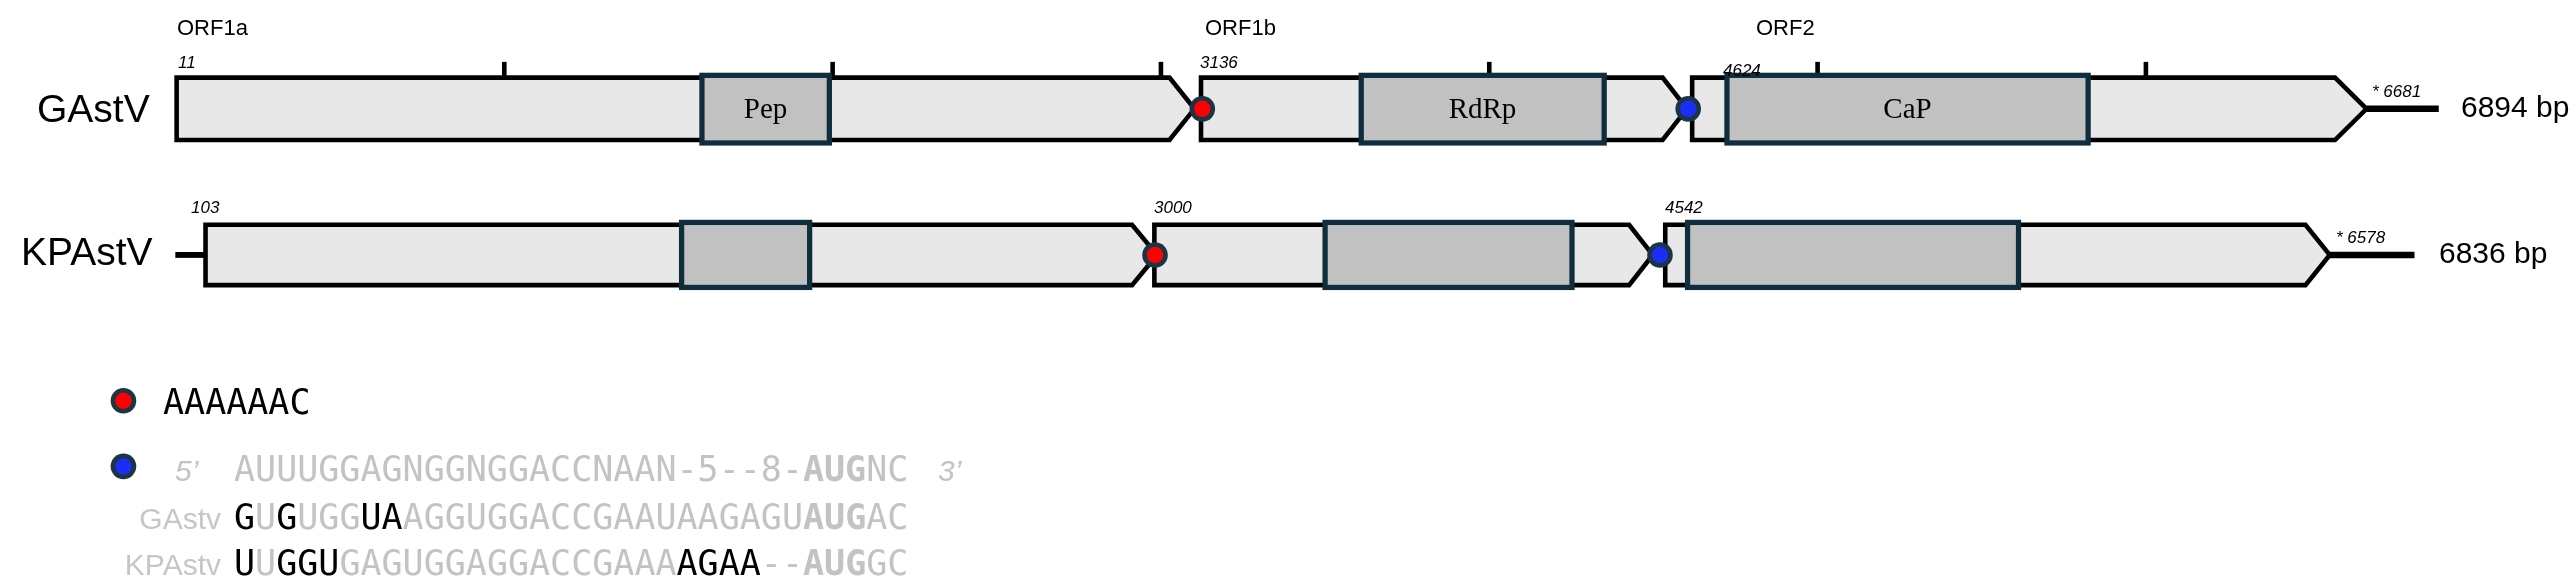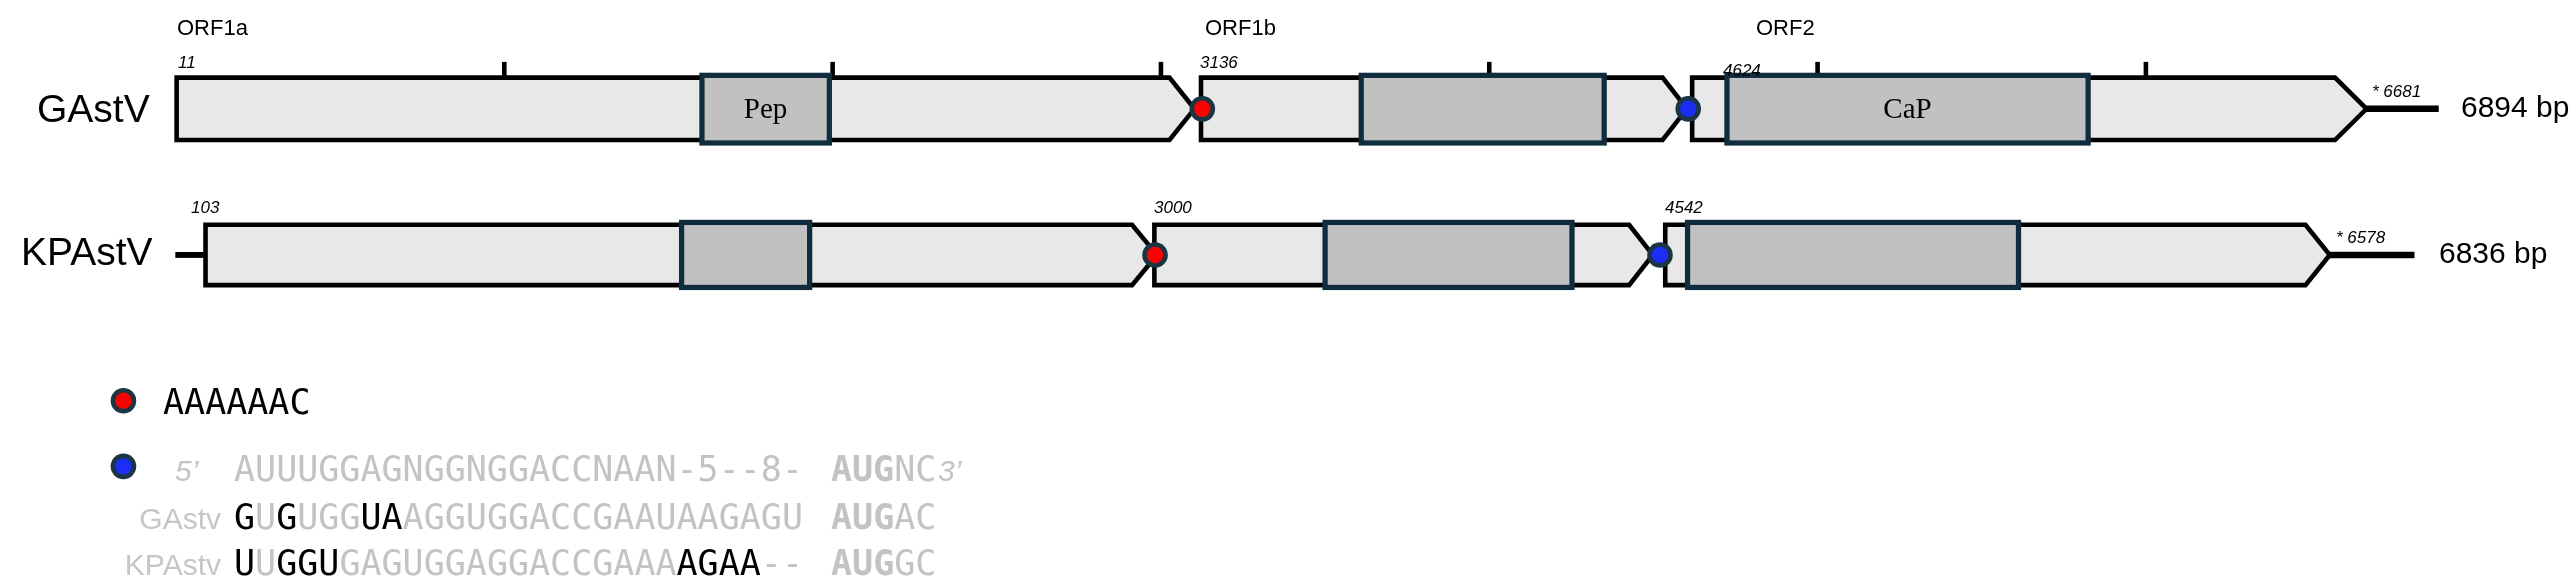--- a/index.html
+++ b/index.html
@@ -13,21 +13,21 @@
   #shapes{position:absolute;left:0;top:0;}
   .abs{position:absolute;line-height:1;white-space:pre;}
   .rowname{font-size:39px;color:var(--ink);}
   .orflbl{font-size:22px;color:var(--ink);}
   .posnum{font-size:17px;font-style:italic;color:var(--ink);}
   .bplbl{font-size:30px;color:var(--ink);}
   .domlbl{display:flex;align-items:center;justify-content:center;font-size:29px;color:var(--ink);font-family:Liberation Serif, serif;}
   .seq{font-family:"DejaVu Sans Mono",monospace;font-size:35px;line-height:1;white-space:pre;letter-spacing:0;}
   .seg-g{color:var(--seqgray);}
   .seg-b{color:#000000;}
-  .seg-gb{color:var(--seqgray);font-weight:bold;margin-left:28px;}
+  .seg-gb{color:var(--seqgray);font-weight:bold;}
   .primelbl{font-size:30px;font-style:italic;color:var(--seqgray);}
   .leglbl{font-size:30px;color:var(--lblgray);text-align:right;}
   .blacktext{color:#000;}
 </style>
 </head>
 <body>
 
 <div id="fig">
 
   <svg id="shapes" width="2576" height="588" viewBox="0 0 3923 895">
@@ -77,20 +77,21 @@
   <div class="abs rowname" style="left:37px;top:89px;">GAstV</div>
   <div class="abs orflbl" style="left:177px;top:17px;">ORF1a</div>
   <div class="abs orflbl" style="left:1205px;top:17px;">ORF1b</div>
   <div class="abs orflbl" style="left:1756px;top:17px;">ORF2</div>
   <div class="abs posnum" style="left:178px;top:54px;">11</div>
   <div class="abs posnum" style="left:1200px;top:54px;">3136</div>
   <div class="abs posnum" style="left:1695px;top:62px;margin-left:28px;">4624</div>
   <div class="abs posnum" style="left:2372px;top:83px;">* 6681</div>
   <div class="abs bplbl" style="left:2461px;top:92px;">6894 bp</div>
   <div class="abs domlbl" style="left:702px;top:77px;width:127px;height:62px;">Pep</div>
+  <div class="abs domlbl" style="left:1361px;top:77px;width:243px;height:62px;">RdRp</div>
   <div class="abs domlbl" style="left:1727px;top:77px;width:361px;height:62px;">CaP</div>
 
   <div class="abs rowname" style="left:21px;top:232px;">KPAstV</div>
   <div class="abs posnum" style="left:191px;top:199px;">103</div>
   <div class="abs posnum" style="left:1154px;top:199px;">3000</div>
   <div class="abs posnum" style="left:1665px;top:199px;">4542</div>
   <div class="abs posnum" style="left:2336px;top:229px;">* 6578</div>
   <div class="abs bplbl" style="left:2439px;top:238px;">6836 bp</div>
 
   <div class="abs seq blacktext" style="left:163px;top:385px;">AAAAAAC</div>

